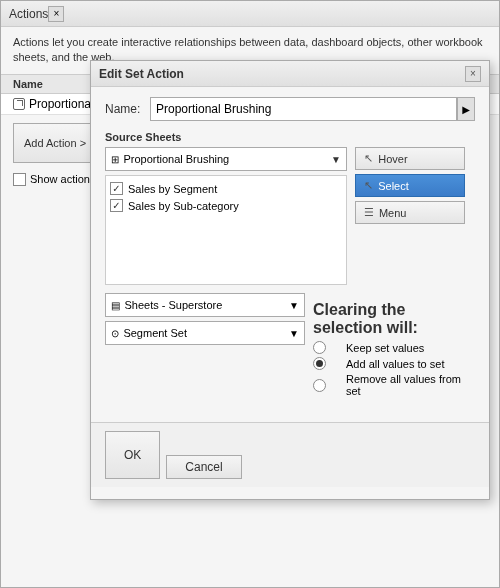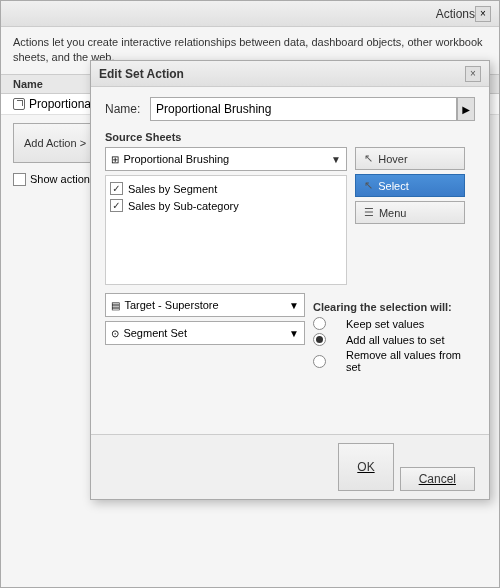--- a/index.html
+++ b/index.html
@@ -19,21 +19,21 @@
       width: 500px;
       height: 588px;
       background: #f5f5f5;
       border: 1px solid #aaa;
     }
     .actions-titlebar {
       background: linear-gradient(to bottom, #f0f0f0, #e0e0e0);
       border-bottom: 1px solid #ccc;
       padding: 5px 8px;
       display: flex;
-      justify-content: flex-end;
+      justify-content: flex-start;
       align-items: center;
       height: 26px;
     }
     .actions-titlebar-title {
       font-size: 12px;
       color: #333;
     }
     .actions-close-btn {
       width: 16px; height: 16px;
       background: #e0e0e0;
@@ -251,44 +251,42 @@
       justify-content: space-between;
       margin-bottom: 4px;
       cursor: pointer;
     }
 
     
     .clearing-section {
       margin-top: 8px;
     }
     .clearing-label {
-      font-size: 11px;
+      font-size: 16px;
       font-weight: 600;
       color: #333;
       margin-bottom: 4px;
     }
     .radio-item {
       display: flex;
       align-items: center;
       gap: 20px;
       font-size: 11px;
       margin-bottom: 3px;
     }
 
     
     .modal-footer {
       position: absolute;
-      bottom: 0; left: 0; right: 0;
+      bottom: 12px; left: 0; right: 0;
       padding: 8px 14px;
       display: flex;
-      justify-content: flex-end;
       gap: 6px;
       border-top: 1px solid #ccc;
       background: #f0f0f0;
-      text-decoration: underline;
     }
     .footer-btn {
       padding: 4px 18px;
       font-size: 12px;
       cursor: pointer;
       border: 1px solid #aaa;
     }
     .footer-btn-ok {
       background: linear-gradient(to bottom, #f5f5f5, #e5e5e5);
       color: #333;
@@ -440,21 +438,21 @@
         </button>
       </div>
     </div>
 
     <div class="target-set-section">
       <div style="display:flex;gap:8px;">
         <div style="flex:1;">
           <div class="target-dropdown">
             <span style="display:flex;align-items:center;gap:4px;">
               <span style="font-size:10px;">▤</span>
-              <span>Target - Superstore</span>
+              <span>Sheets - Superstore</span>
             </span>
             <span style="font-size:10px;">▼</span>
           </div>
           <div class="target-dropdown">
             <span style="display:flex;align-items:center;gap:4px;">
               <span style="font-size:10px;">⊙</span>
               <span>Segment Set</span>
             </span>
             <span style="font-size:10px;">▼</span>
           </div>

